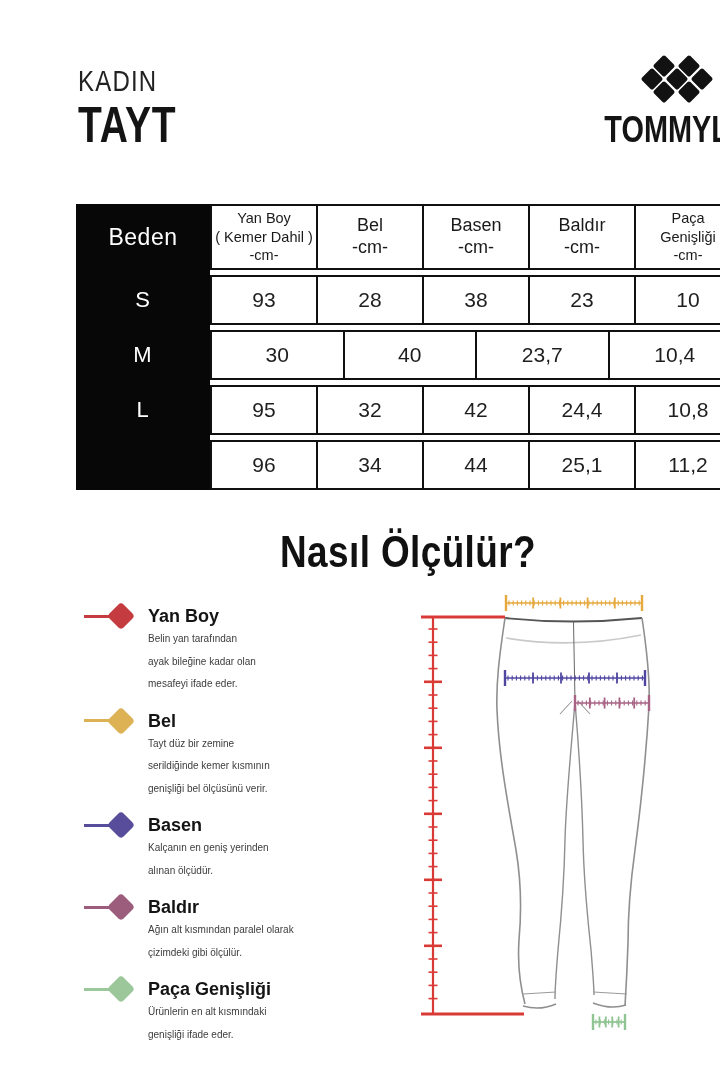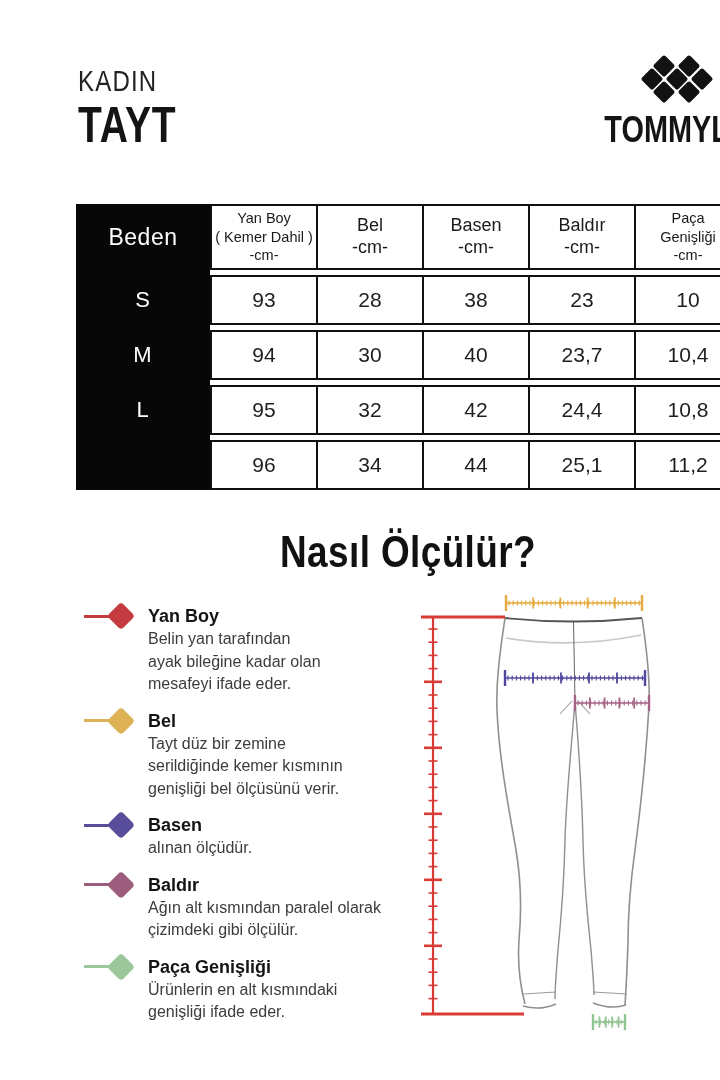--- a/index.html
+++ b/index.html
@@ -41,21 +41,21 @@
                font-size:45px;font-weight:700;color:#111;letter-spacing:.5px;
                transform:scaleX(.82);transform-origin:center top;}
 
   .legend{position:absolute;left:36px;top:604px;width:332px;display:flex;flex-direction:column;gap:13px;}
   .litem{display:flex;align-items:flex-start;}
   .lmarker{width:64px;flex:none;display:flex;align-items:center;height:24px;}
   .lline{width:32px;height:3px;flex:none;}
   .ldiamond{width:20px;height:20px;border-radius:4px;transform:rotate(45deg);margin-left:-5px;flex:none;}
   .ltext{flex:1;}
   .ltitle{font-size:18px;font-weight:700;color:#141414;line-height:24px;}
-  .ldesc{font-size:16px;color:#3c3c3c;line-height:22.5px;}
+  .ldesc{font-size:10px;color:#3c3c3c;line-height:22.5px;}
 
   
   .diagram{position:absolute;left:365px;top:588px;width:355px;height:482px;}
 </style>
 </head>
 <body>
 
 <div class="page">
 
   <div class="cat">KADIN</div>
@@ -128,21 +128,20 @@
         </div>
       <div style="display:flex;flex-direction:column;row-gap:5px;">
           <div class="trow">
             <div class="tcell tval">93</div>
             <div class="tcell tval">28</div>
             <div class="tcell tval">38</div>
             <div class="tcell tval">23</div>
             <div class="tcell tval">10</div>
           </div>
           <div class="trow">
-            <div class="tcell tval">94</div>
             <div class="tcell tval">30</div>
             <div class="tcell tval">40</div>
             <div class="tcell tval">23,7</div>
             <div class="tcell tval">10,4</div>
           </div>
           <div class="trow">
             <div class="tcell tval">95</div>
             <div class="tcell tval">32</div>
             <div class="tcell tval">42</div>
             <div class="tcell tval">24,4</div>
@@ -186,20 +185,21 @@
           <div class="ldesc">genişliği bel ölçüsünü verir.</div>
         </div>
       </div>
       <div class="litem">
         <div class="lmarker">
           <div class="lline" style="background: rgb(88, 77, 155);"></div>
           <div class="ldiamond" style="background: rgb(88, 77, 155);"></div>
         </div>
         <div class="ltext">
           <div class="ltitle">Basen</div>
+          <div class="ldesc">Kalçanın en geniş yerinden</div>
           <div class="ldesc">alınan ölçüdür.</div>
         </div>
       </div>
       <div class="litem">
         <div class="lmarker">
           <div class="lline" style="background: rgb(156, 92, 124);"></div>
           <div class="ldiamond" style="background: rgb(156, 92, 124);"></div>
         </div>
         <div class="ltext">
           <div class="ltitle">Baldır</div>

